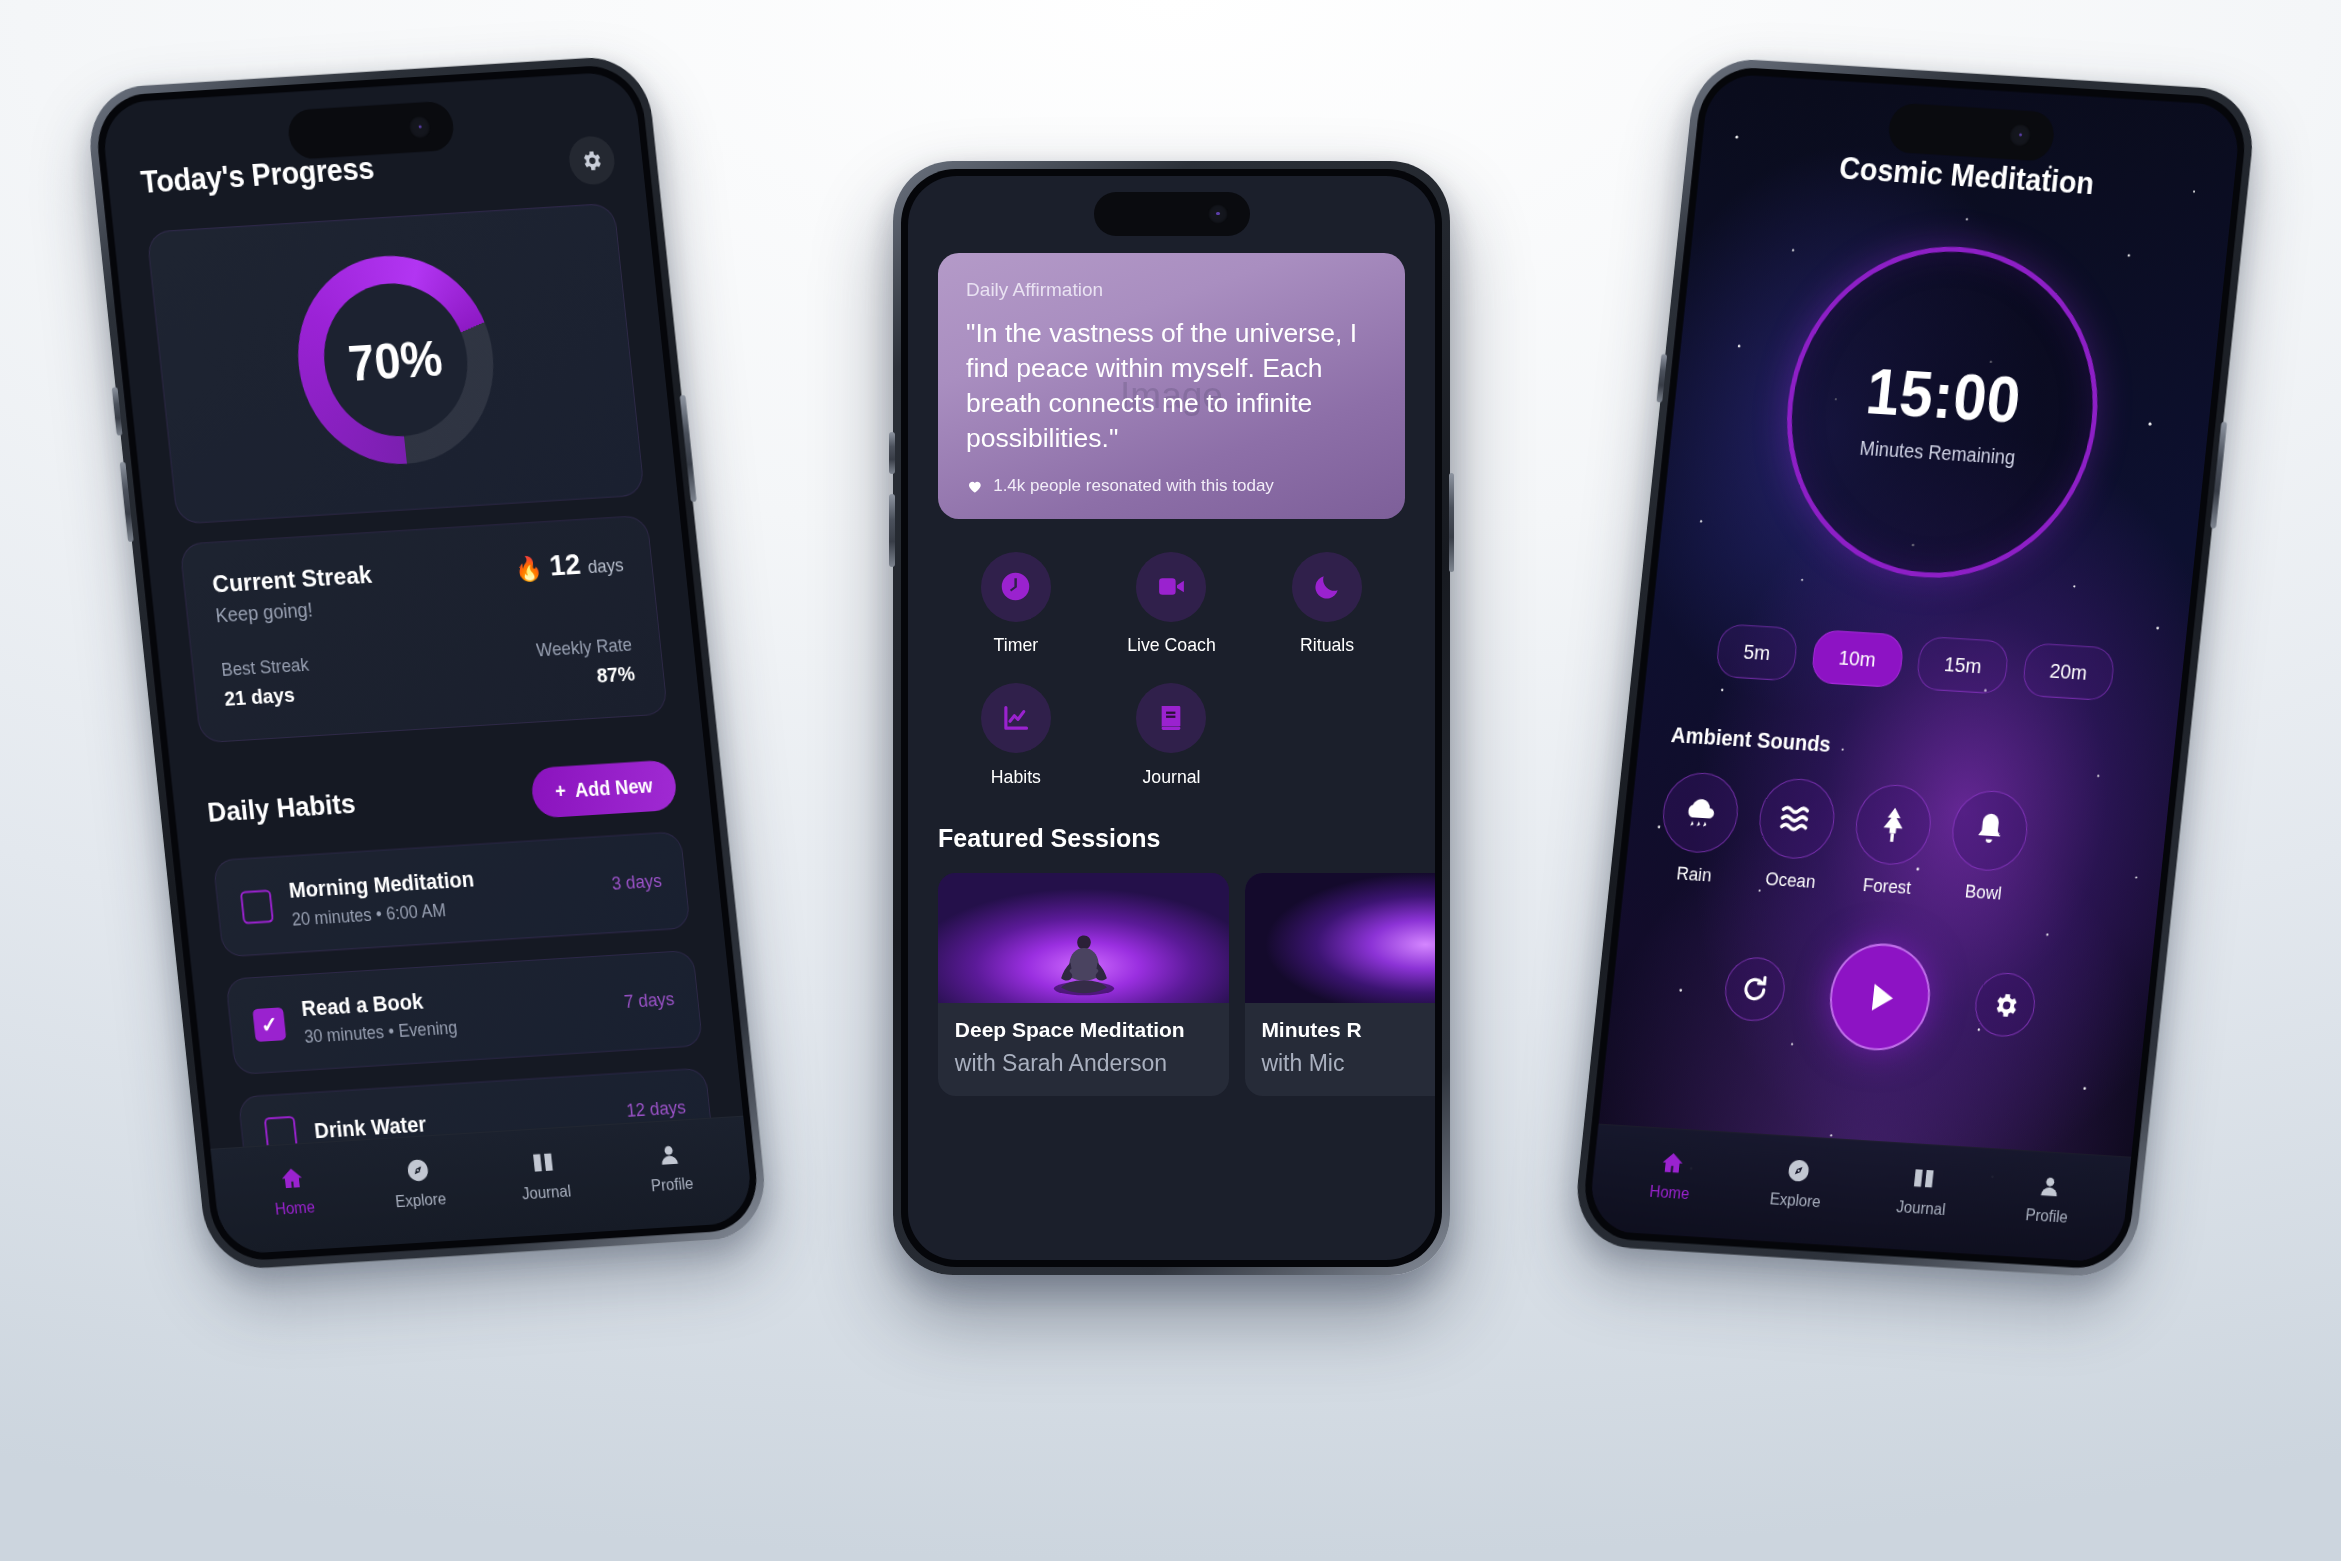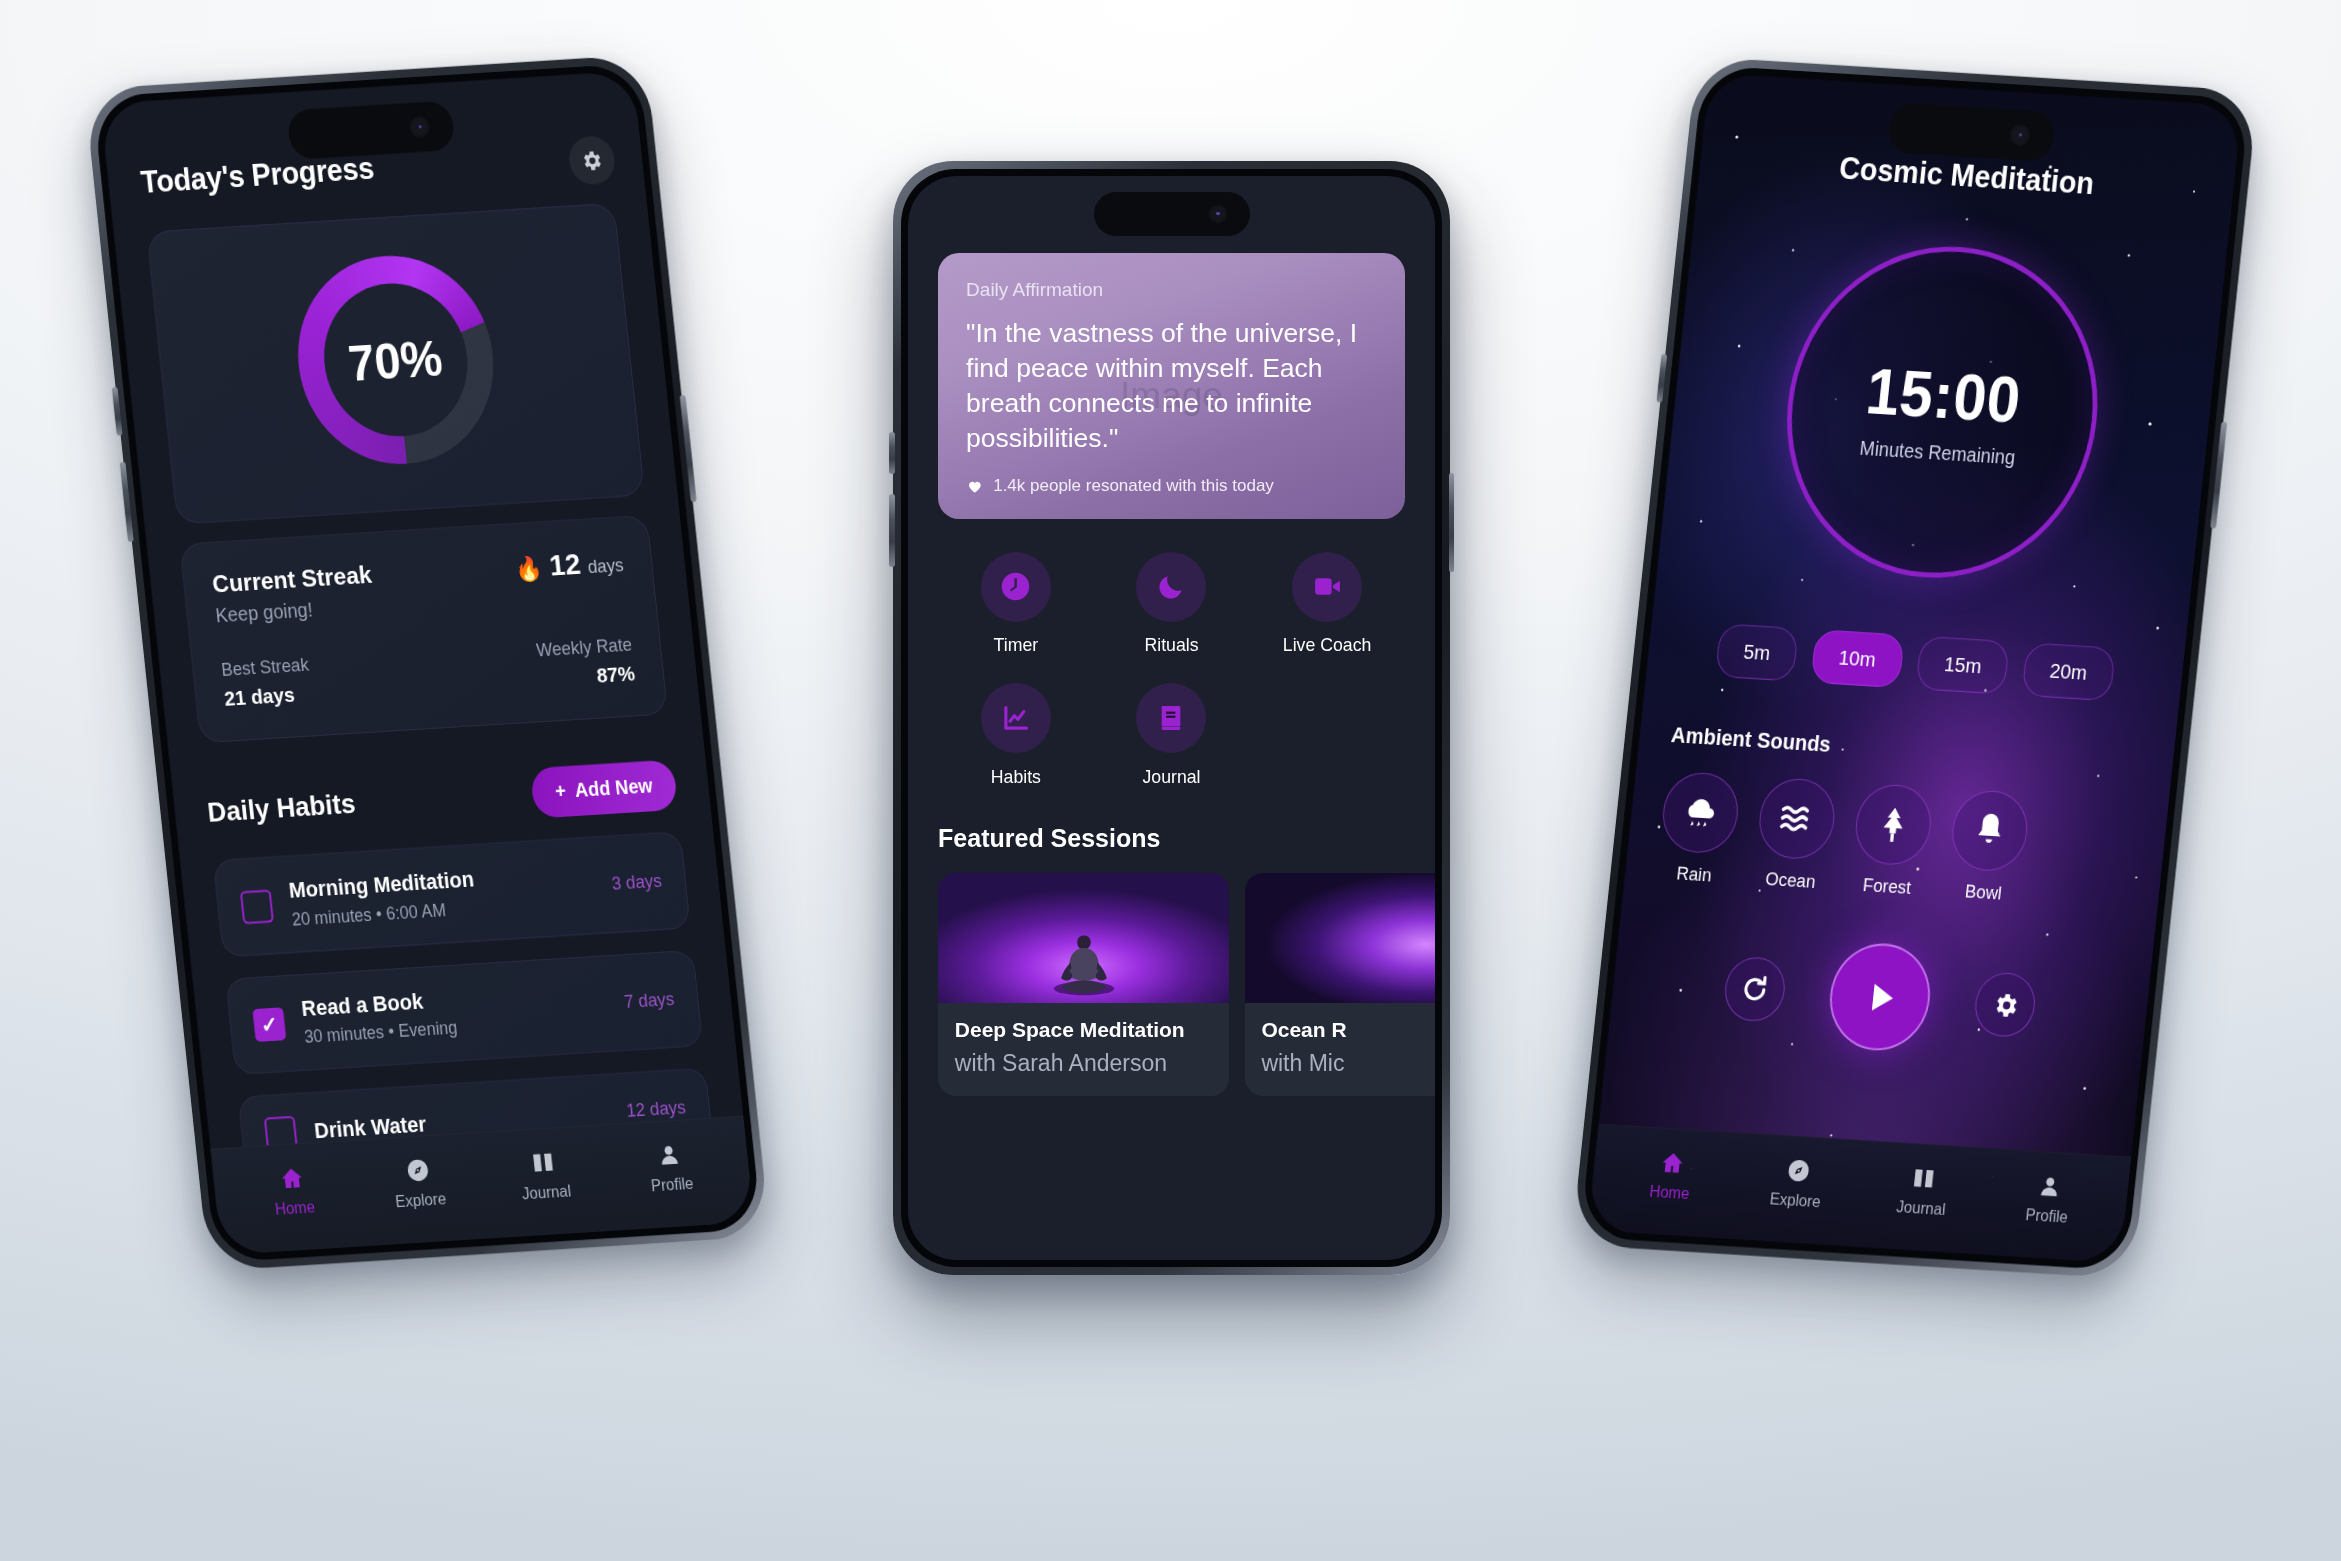--- a/index.html
+++ b/index.html
@@ -598,35 +598,35 @@
               <div class="qa-bub">
                 <svg width="33" height="33" viewBox="0 0 24 24" fill="#9a22cf">
                   <path d="M12 2a10 10 0 1010 10A10 10 0 0012 2zm1 10.6l-4.2 3L8 14.3l3.2-2.3V6h1.8z"></path>
                 </svg>
               </div>
               <div class="qa-lab">Timer</div>
             </div>
 
             <div class="qa">
               <div class="qa-bub">
-                <svg width="32" height="32" viewBox="0 0 24 24" fill="#9a22cf">
-                  <path d="M20 14.5A8.5 8.5 0 019.5 4 8.5 8.5 0 1020 14.5z"></path>
-                </svg>
-              </div>
-              <div class="qa-lab">Rituals</div>
-            </div>
-
-            <div class="qa">
-              <div class="qa-bub">
                 <svg width="33" height="33" viewBox="0 0 24 24" fill="#9a22cf">
                   <rect x="3" y="6" width="12" height="12" rx="2.4"></rect>
                     <path d="M16 11l5-3.2v8.4L16 13z"></path>
                 </svg>
               </div>
               <div class="qa-lab">Live Coach</div>
+            </div>
+
+            <div class="qa">
+              <div class="qa-bub">
+                <svg width="32" height="32" viewBox="0 0 24 24" fill="#9a22cf">
+                  <path d="M20 14.5A8.5 8.5 0 019.5 4 8.5 8.5 0 1020 14.5z"></path>
+                </svg>
+              </div>
+              <div class="qa-lab">Rituals</div>
             </div>
 
             <div class="qa">
               <div class="qa-bub">
                 <svg width="33" height="33" viewBox="0 0 24 24" fill="none" stroke="#9a22cf" stroke-width="2.3" stroke-linecap="round" stroke-linejoin="round">
                   <path d="M5 4v15h15"></path>
                     <path d="M8 14l3.2-4 2.6 2.6L18 7"></path>
                 </svg>
               </div>
               <div class="qa-lab">Habits</div>
@@ -661,21 +661,21 @@
               </div>
               <div class="meta">
                 <div class="f-name">Deep Space Meditation</div>
                 <div class="f-who">with Sarah Anderson</div>
               </div>
             </div>
 
             <div class="fcard">
               <div class="art2"></div>
               <div class="meta">
-                <div class="f-name">Ocean R</div>
+                <div class="f-name">Minutes R</div>
                 <div class="f-who">with Mic</div>
               </div>
             </div>
           </div>
         </div>
       </div>
     </div>
   </div>
 
 </div>

